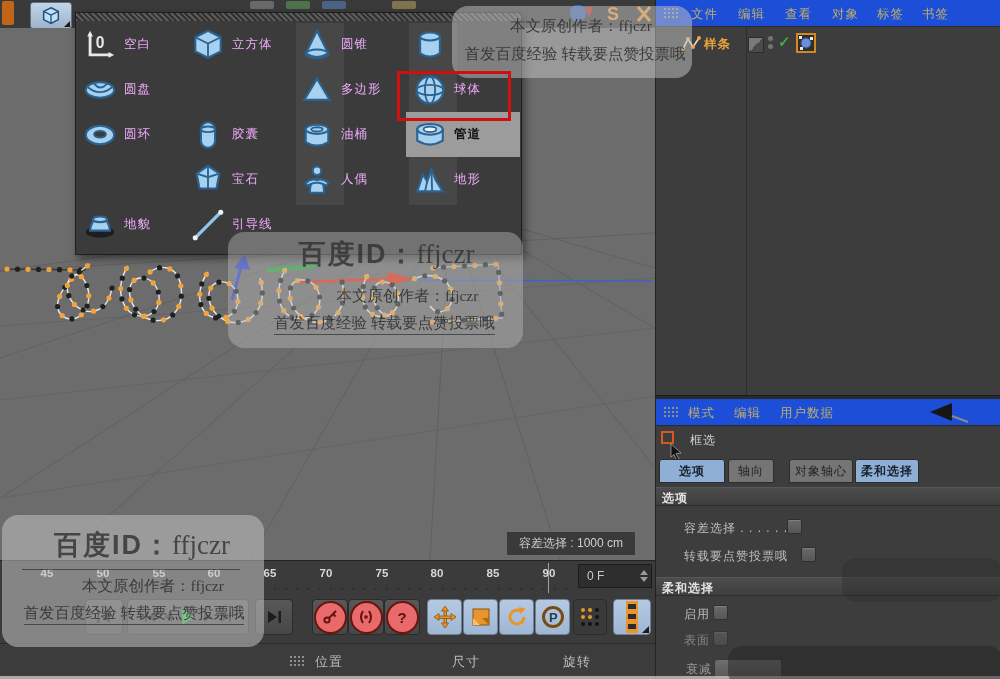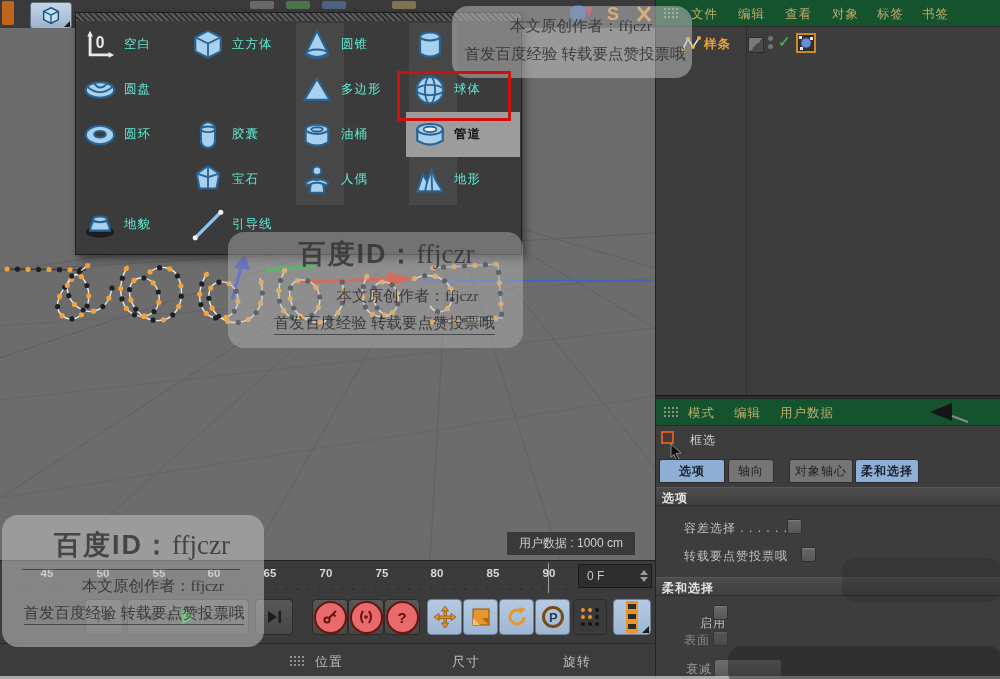--- a/index.html
+++ b/index.html
@@ -18,32 +18,32 @@
     font-size:12px;padding:3px 12px;z-index:8;}
   
   #pmenu{left:75px;top:12px;width:445px;height:241px;background:#3b3b3b;border:1px solid #1e1e1e;
     box-shadow:3px 4px 8px rgba(0,0,0,.45);z-index:20;}
   #pmenu .hatch{position:absolute;left:0;top:0;width:100%;height:8px;
     background:repeating-linear-gradient(45deg,#5a5a5a 0 2px,#323232 2px 4px);}
   .strip{position:absolute;top:10px;height:182px;width:48px;background:#474747;}
   #pgrid{position:absolute;left:0;top:9px;width:445px;display:grid;
     grid-template-columns:108px 109px 113px 114px;grid-auto-rows:45px;}
   .mi{display:flex;align-items:center;gap:7px;padding-left:7px;}
-  .mi .lb{font-size:12.5px;color:#5eead4;letter-spacing:1px;}
+  .mi .lb{font-size:12.5px;color:#f0abfc;letter-spacing:1px;}
   .mi.hl{background:#9c9c9c;}
   .mi.hl .lb{color:#141414;font-weight:bold;}
   .ic{width:34px;height:34px;flex:0 0 34px;display:flex;align-items:center;justify-content:center;}
   .ic svg .b{fill:#a7d1ef;stroke:#2a6391;stroke-width:1.5;}
   .ic svg .nf{fill:none;stroke:#2a6391;stroke-width:1.3;}
   .ic svg .wh{fill:none;stroke:#e9e9e9;stroke-width:2;}
   .ic svg .dk{fill:#1d1d1d;stroke:none;}
   #red-box{left:397px;top:71px;width:108px;height:44px;border:3px solid #d01010;z-index:40;pointer-events:none;}
   
   #rpanel{left:655px;top:0;width:345px;height:679px;background:#3d3d3d;border-left:1px solid #232323;}
-  .pmenu-bar{position:absolute;left:0;width:345px;height:26px;background:#14532d;border-bottom:1px solid #2a2a2a;}
+  .pmenu-bar{position:absolute;left:0;width:345px;height:26px;background:#1d4ed8;border-bottom:1px solid #2a2a2a;}
   .gold{color:#bfae6a;font-size:12.5px;letter-spacing:1px;}
   .handle{position:absolute;width:16px;height:12px;
     background-image:radial-gradient(#8f8f8f 1px,transparent 1.2px);background-size:4px 4px;}
   #om-divider{left:90px;top:26px;width:1px;height:369px;background:#2e2e2e;}
   #om-row{left:0;top:32px;width:345px;height:24px;}
   #om-label{position:absolute;left:48px;top:4px;color:#e8a23c;font-size:12.5px;font-weight:bold;letter-spacing:1px;}
   .vis-dot{width:5px;height:5px;border-radius:50%;background:#747474;}
   #splitter{left:0;top:395px;width:345px;height:4px;background:#2b2b2b;border-top:1px solid #191919;}
   #am{left:0;top:399px;width:345px;height:280px;overflow:hidden;}
   .sec-hd{position:absolute;left:0;width:345px;height:19px;background:linear-gradient(#4c4c4c,#3f3f3f);
@@ -295,21 +295,21 @@
         <circle cx="501.7" cy="286.2" r="2.6" fill="#202020"></circle>
         <circle cx="495.3" cy="290.4" r="2.6" fill="#f2a33c"></circle>
         <circle cx="484.8" cy="291.0" r="2.6" fill="#202020"></circle>
         <circle cx="474.3" cy="291.6" r="2.6" fill="#f2a33c"></circle>
         <circle cx="463.8" cy="292.2" r="2.6" fill="#202020"></circle>
         <circle cx="453.3" cy="292.8" r="2.6" fill="#f2a33c"></circle>
         <circle cx="442.9" cy="293.4" r="2.6" fill="#202020"></circle>
         <circle cx="432.4" cy="294.0" r="2.6" fill="#f2a33c"></circle>
       </g>
   </svg>
-  <div id="status-badge" class="abs">用户数据 : 1000 cm</div>
+  <div id="status-badge" class="abs">容差选择 : 1000 cm</div>
 
   <div id="pmenu" class="abs">
     <div class="hatch"></div>
     <div class="strip" style="left:220px;"></div>
     <div class="strip" style="left:333px;"></div>
     <div id="pgrid">
       <div class="mi" style="grid-area:1/1">
         <span class="ic">
             <svg viewBox="0 0 24 24" width="34" height="34">
           <path class="wh" d="M5 4 V19 H20"></path>
@@ -526,21 +526,21 @@
         <span class="tab off" style="left:72px;width:46px;">轴向</span>
         <span class="tab off" style="left:133px;width:64px;">对象轴心</span>
         <span class="tab on" style="left:199px;width:64px;">柔和选择</span>
       </div>
       <div class="sec-hd" style="top:88px;">选项</div>
       <span class="attr-lb" style="left:28px;top:121px;">容差选择 . . . . . .</span>
       <span class="chk" style="left:131px;top:120px;"></span>
       <span class="attr-lb" style="left:28px;top:149px;">转载要点赞投票哦</span>
       <span class="chk" style="left:145px;top:148px;"></span>
       <div class="sec-hd" style="top:178px;">柔和选择</div>
-      <span class="attr-lb" style="left:44px;top:207px;margin-top:9px;">启用</span>
+      <span class="attr-lb" style="left:28px;top:207px;">启用</span>
       <span class="chk" style="left:57px;top:206px;"></span>
       <span class="attr-lb" style="left:28px;top:233px;opacity:.55;">表面</span>
       <span class="chk" style="left:57px;top:232px;opacity:.55;"></span>
       <span class="attr-lb" style="left:30px;top:262px;opacity:.7;text-align:center;">衰减</span>
       <span class="abs" style="left:58px;top:260px;width:66px;height:18px;background:linear-gradient(#6e6e6e,#585858);border:1px solid #3a3a3a;border-radius:3px;"></span>
     </div>
   </div>
 
   <div id="bpanel" class="abs">
     <div>

